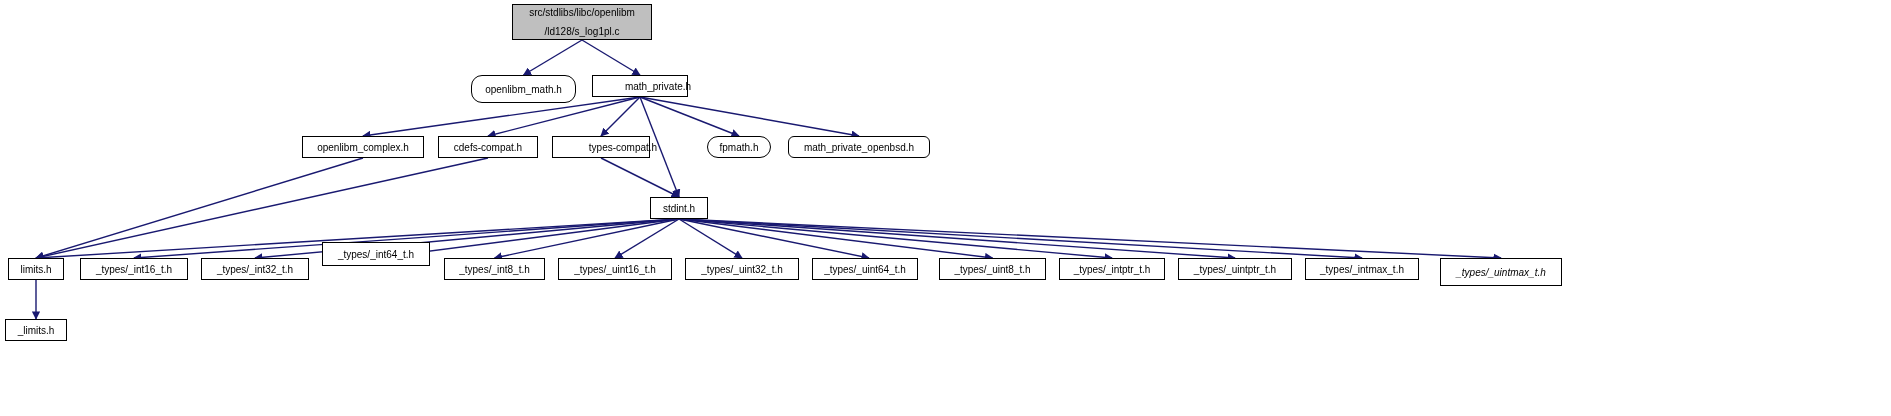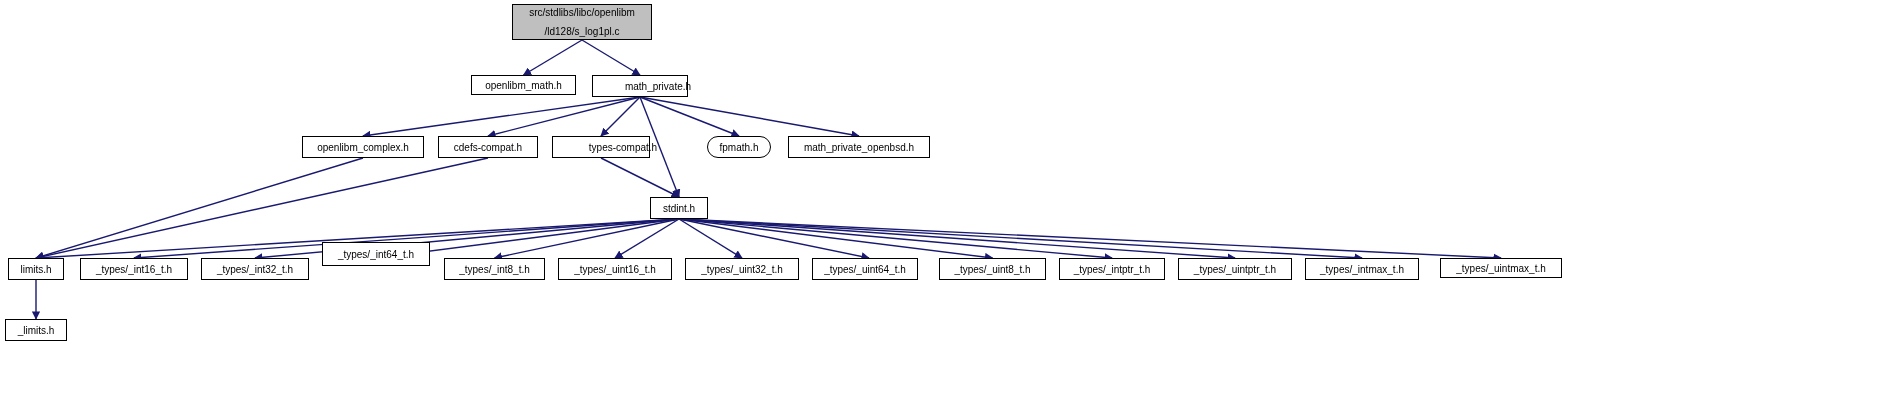--- a/index.html
+++ b/index.html
@@ -75,35 +75,35 @@
       <line x1="679" y1="219" x2="869" y2="258" stroke="#191970" stroke-width="1.4" marker-end="url(#arrow)"></line>
       <line x1="679" y1="219" x2="992.5" y2="258" stroke="#191970" stroke-width="1.4" marker-end="url(#arrow)"></line>
       <line x1="679" y1="219" x2="1112" y2="258" stroke="#191970" stroke-width="1.4" marker-end="url(#arrow)"></line>
       <line x1="679" y1="219" x2="1235" y2="258" stroke="#191970" stroke-width="1.4" marker-end="url(#arrow)"></line>
       <line x1="679" y1="219" x2="1362" y2="258" stroke="#191970" stroke-width="1.4" marker-end="url(#arrow)"></line>
       <line x1="679" y1="219" x2="1501" y2="258" stroke="#191970" stroke-width="1.4" marker-end="url(#arrow)"></line>
       <line x1="36" y1="280" x2="36" y2="319" stroke="#191970" stroke-width="1.4" marker-end="url(#arrow)"></line>
     </svg>
 <div class="node root" style="left: 512px; top: 4px; width: 140px; height: 36px; background: rgb(191, 191, 191); border-color: rgb(0, 0, 0);">src/stdlibs/libc/openlibm
 /ld128/s_log1pl.c</div>
-    <div class="node" style="left: 471px; top: 75px; width: 105px; height: 20px; background: rgb(255, 255, 255); border-color: rgb(0, 0, 0);">openlibm_math.h</div>
+    <div class="node" style="left: 471px; top: 75px; width: 105px; height: 28px; background: rgb(255, 255, 255); border-color: rgb(0, 0, 0); border-radius: 11px;">openlibm_math.h</div>
     <div class="node" style="left: 592px; top: 75px; width: 96px; height: 22px; background: rgb(255, 255, 255); border-color: rgb(0, 0, 0); padding-left: 36px;">math_private.h</div>
     <div class="node" style="left: 302px; top: 136px; width: 122px; height: 22px; background: rgb(255, 255, 255); border-color: rgb(0, 0, 0);">openlibm_complex.h</div>
     <div class="node" style="left: 438px; top: 136px; width: 100px; height: 22px; background: rgb(255, 255, 255); border-color: rgb(0, 0, 0);">cdefs-compat.h</div>
     <div class="node" style="left: 552px; top: 136px; width: 98px; height: 22px; background: rgb(255, 255, 255); border-color: rgb(0, 0, 0); padding-left: 44px;">types-compat.h</div>
     <div class="node" style="left: 707px; top: 136px; width: 64px; height: 22px; background: rgb(255, 255, 255); border-color: rgb(0, 0, 0); border-radius: 11px;">fpmath.h</div>
-    <div class="node" style="left: 788px; top: 136px; width: 142px; height: 22px; background: rgb(255, 255, 255); border-color: rgb(0, 0, 0);">math_private_openbsd.h</div>
+    <div class="node" style="left: 788px; top: 136px; width: 142px; height: 22px; background: rgb(255, 255, 255); border-color: rgb(0, 0, 0); border-radius: 6px;">math_private_openbsd.h</div>
     <div class="node" style="left: 650px; top: 197px; width: 58px; height: 22px; background: rgb(255, 255, 255); border-color: rgb(0, 0, 0);">stdint.h</div>
     <div class="node" style="left: 8px; top: 258px; width: 56px; height: 22px; background: rgb(255, 255, 255); border-color: rgb(0, 0, 0);">limits.h</div>
     <div class="node" style="left: 80px; top: 258px; width: 108px; height: 22px; background: rgb(255, 255, 255); border-color: rgb(0, 0, 0);">_types/_int16_t.h</div>
     <div class="node" style="left: 201px; top: 258px; width: 108px; height: 22px; background: rgb(255, 255, 255); border-color: rgb(0, 0, 0);">_types/_int32_t.h</div>
     <div class="node" style="left: 322px; top: 242px; width: 108px; height: 24px; background: rgb(255, 255, 255); border-color: rgb(0, 0, 0);">_types/_int64_t.h</div>
     <div class="node" style="left: 444px; top: 258px; width: 101px; height: 22px; background: rgb(255, 255, 255); border-color: rgb(0, 0, 0);">_types/_int8_t.h</div>
     <div class="node" style="left: 558px; top: 258px; width: 114px; height: 22px; background: rgb(255, 255, 255); border-color: rgb(0, 0, 0);">_types/_uint16_t.h</div>
     <div class="node" style="left: 685px; top: 258px; width: 114px; height: 22px; background: rgb(255, 255, 255); border-color: rgb(0, 0, 0);">_types/_uint32_t.h</div>
     <div class="node" style="left: 812px; top: 258px; width: 106px; height: 22px; background: rgb(255, 255, 255); border-color: rgb(0, 0, 0);">_types/_uint64_t.h</div>
     <div class="node" style="left: 939px; top: 258px; width: 107px; height: 22px; background: rgb(255, 255, 255); border-color: rgb(0, 0, 0);">_types/_uint8_t.h</div>
     <div class="node" style="left: 1059px; top: 258px; width: 106px; height: 22px; background: rgb(255, 255, 255); border-color: rgb(0, 0, 0);">_types/_intptr_t.h</div>
     <div class="node" style="left: 1178px; top: 258px; width: 114px; height: 22px; background: rgb(255, 255, 255); border-color: rgb(0, 0, 0);">_types/_uintptr_t.h</div>
     <div class="node" style="left: 1305px; top: 258px; width: 114px; height: 22px; background: rgb(255, 255, 255); border-color: rgb(0, 0, 0);">_types/_intmax_t.h</div>
-    <div class="node" style="left: 1440px; top: 258px; width: 122px; height: 20px; background: rgb(255, 255, 255); border-color: rgb(0, 0, 0);">_types/_uintmax_t.h</div>
+    <div class="node" style="left: 1440px; top: 258px; width: 122px; height: 28px; background: rgb(255, 255, 255); border-color: rgb(0, 0, 0); font-style: italic;">_types/_uintmax_t.h</div>
     <div class="node" style="left: 5px; top: 319px; width: 62px; height: 22px; background: rgb(255, 255, 255); border-color: rgb(0, 0, 0);">_limits.h</div>
   </div>
 
 </body></html>

